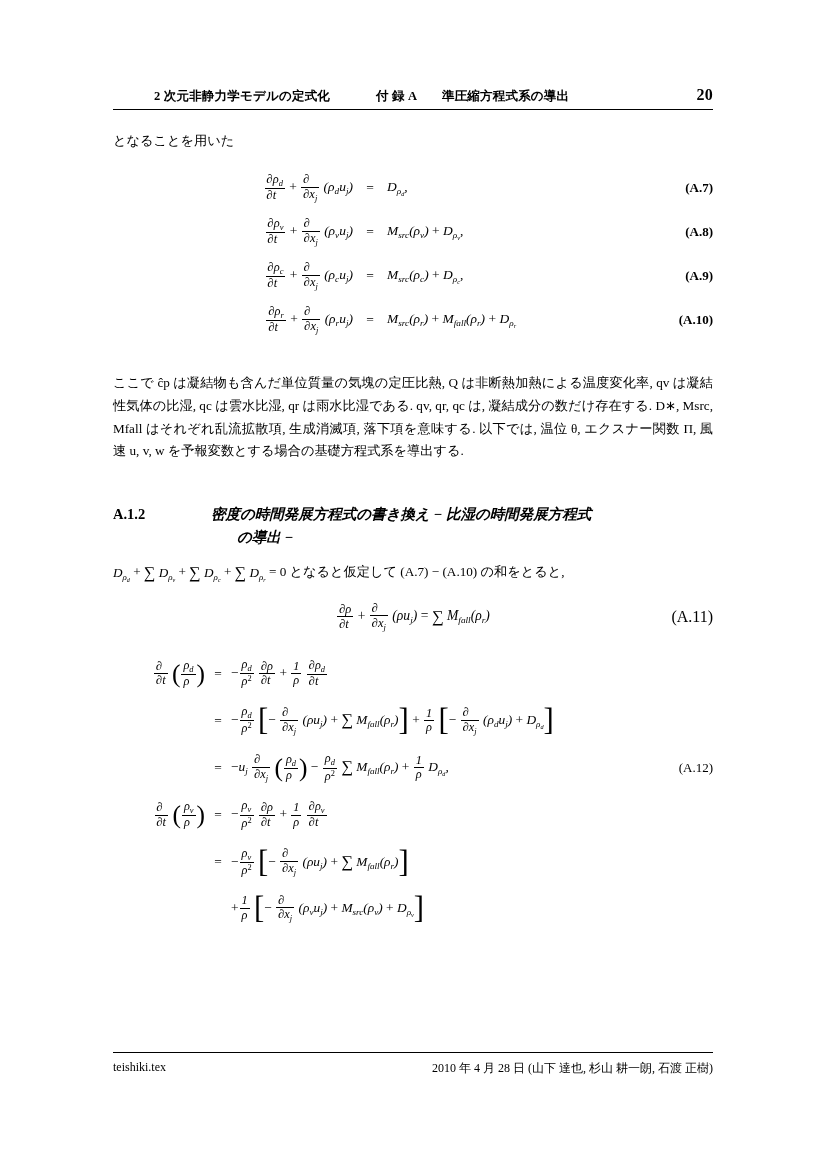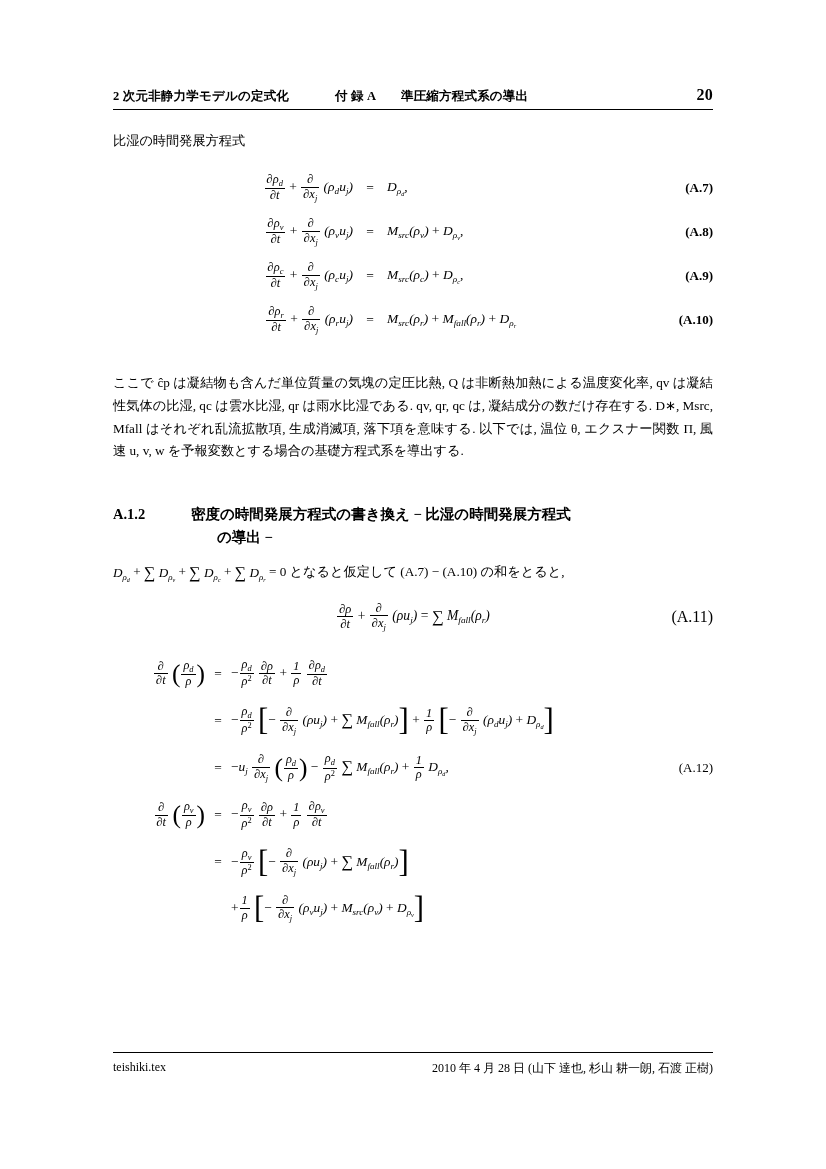--- a/index.html
+++ b/index.html
@@ -28,20 +28,21 @@
     width: 600px;
   }
 
   
   .runhead {
     display: flex;
     align-items: baseline;
     font-weight: bold;
     font-size: 12.5px;
     letter-spacing: 0.2px;
+    margin-left: 41px;
   }
   .runhead .rh-left { white-space: nowrap; }
   .runhead .rh-mid {
     margin-left: 46px;
     white-space: nowrap;
   }
   .runhead .rh-mid .rh-mid2 { margin-left: 22px; }
   .runhead .rh-page {
     margin-left: auto;
     font-size: 16px;
@@ -88,21 +89,21 @@
     width: 70px;
     font-style: normal;
     font-size: 13px;
     font-weight: bold;
   }
 
   
   .frac {
     display: inline-block;
     vertical-align: middle;
-    text-align: center;
+    text-align: left;
     line-height: 1.12;
     margin: 0 1px;
   }
   .frac .num { display: block; padding: 0 2px; font-size: 0.92em; }
   .frac .den {
     display: block;
     border-top: 1px solid #000;
     padding: 0 2px;
     font-size: 0.92em;
   }
@@ -125,23 +126,24 @@
   }
   .sumsym { font-style: normal; font-size: 1.22em; vertical-align: -0.1em; }
 
   
   .sec {
     margin-top: 40px;
     font-weight: bold;
     font-size: 14.5px;
     line-height: 1.6;
     display: flex;
+    gap: 20px;
   }
   .sec .num { width: 78px; flex: none; }
-  .sec .title { flex: 1; }
+  .sec .title { flex: 1; font-style: italic; }
   .sec .title .l2 { display: block; margin-left: 26px; }
 
   
   .deriv {
     margin-top: 18px;
     font-size: 13.4px;
     width: 100%;
   }
   table.deriv-t {
     border-collapse: collapse;
@@ -198,21 +200,21 @@
     <div class="runhead">
       <span class="rh-left">2 次元非静力学モデルの定式化</span>
       <span class="rh-mid">
         <span>付 録 A</span>
         <span class="rh-mid2">準圧縮方程式系の導出</span>
       </span>
       <span class="rh-page">20</span>
     </div>
     <div class="rule"></div>
 
-    <div class="lead">比湿の時間発展方程式</div>
+    <div class="lead">となることを用いた</div>
 
     <div class="eqblock">
       <table class="eqs math">
         <tbody>
             <tr>
           <td class="lhs">
             <span class="frac"><span class="num">∂ρ<sub>d</sub></span><span class="den">∂t</span></span>
             <span class="up">+</span>
             <span class="frac"><span class="num">∂</span><span class="den">∂x<sub>j</sub></span></span>
             (ρ<sub>d</sub>u<sub>j</sub>)

